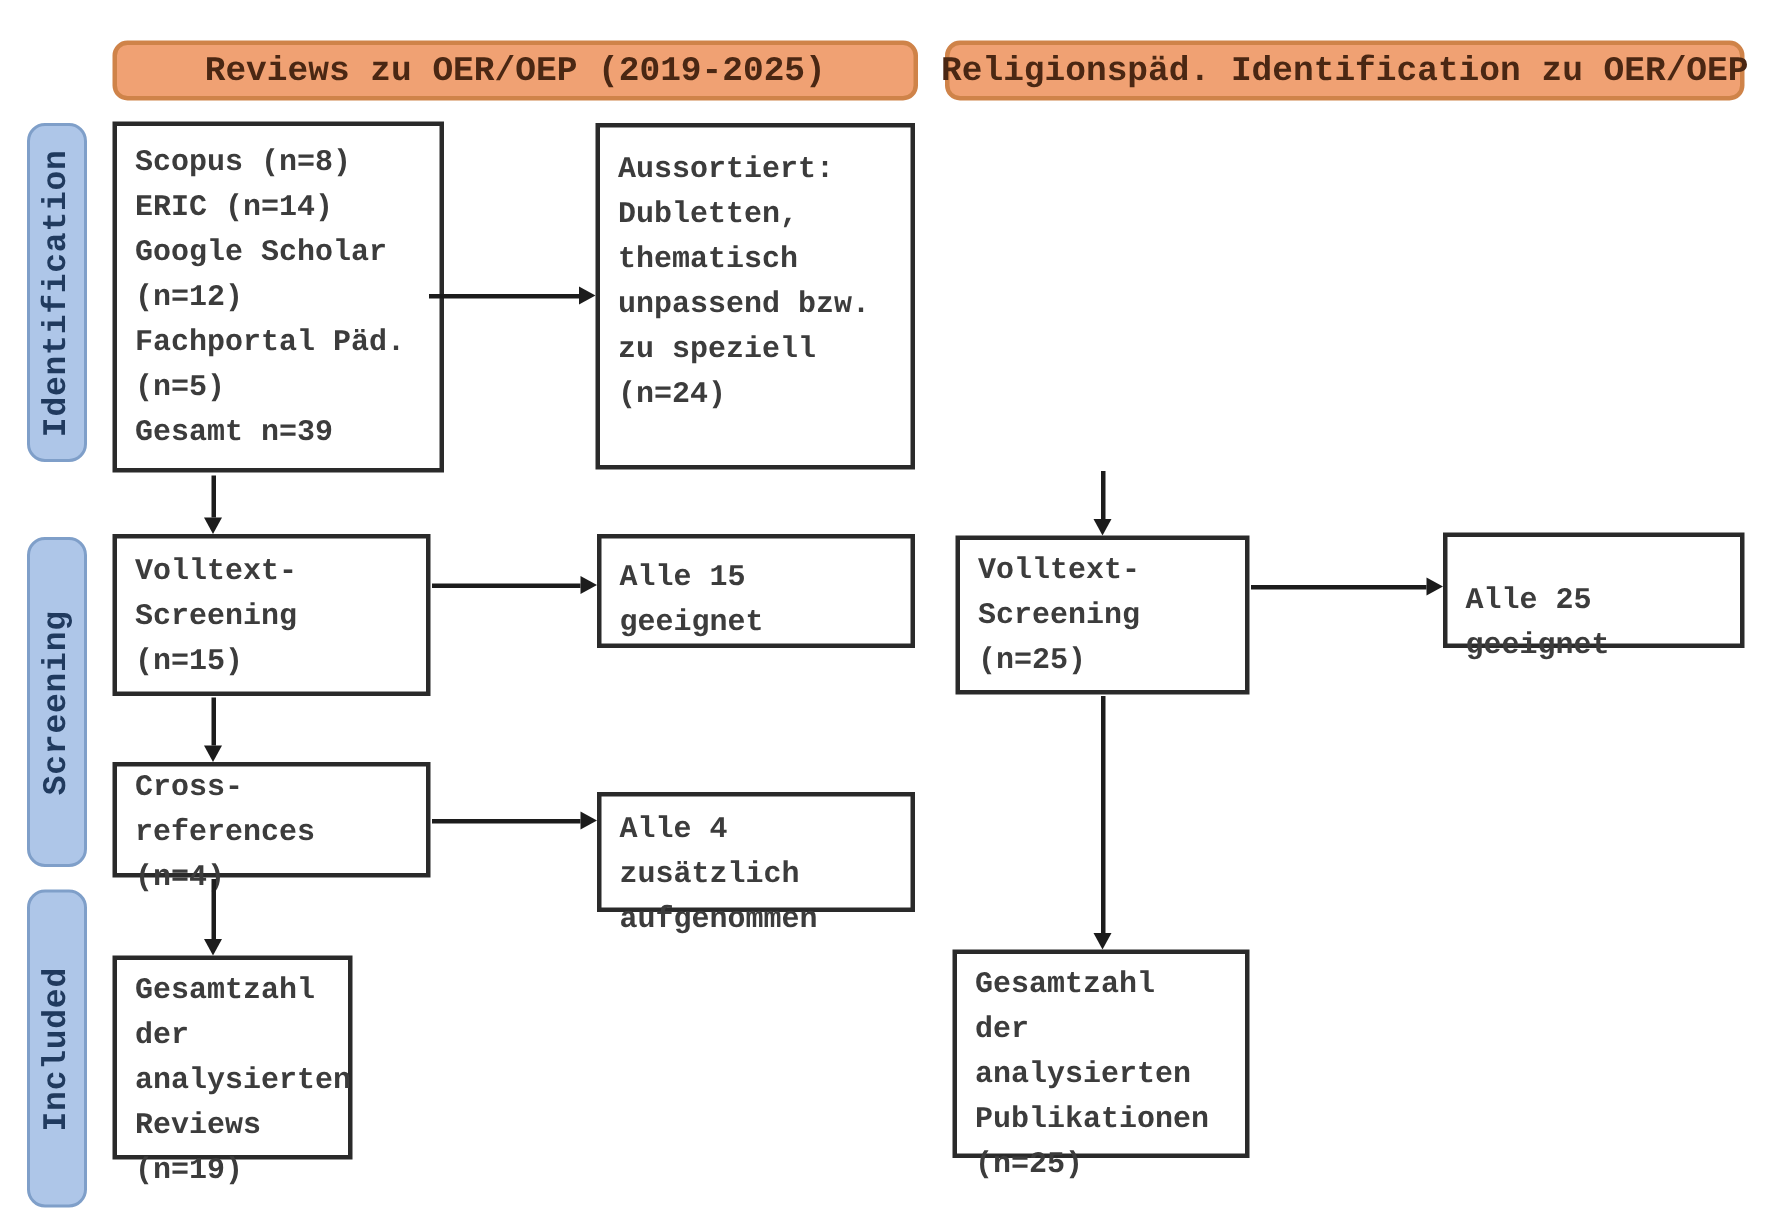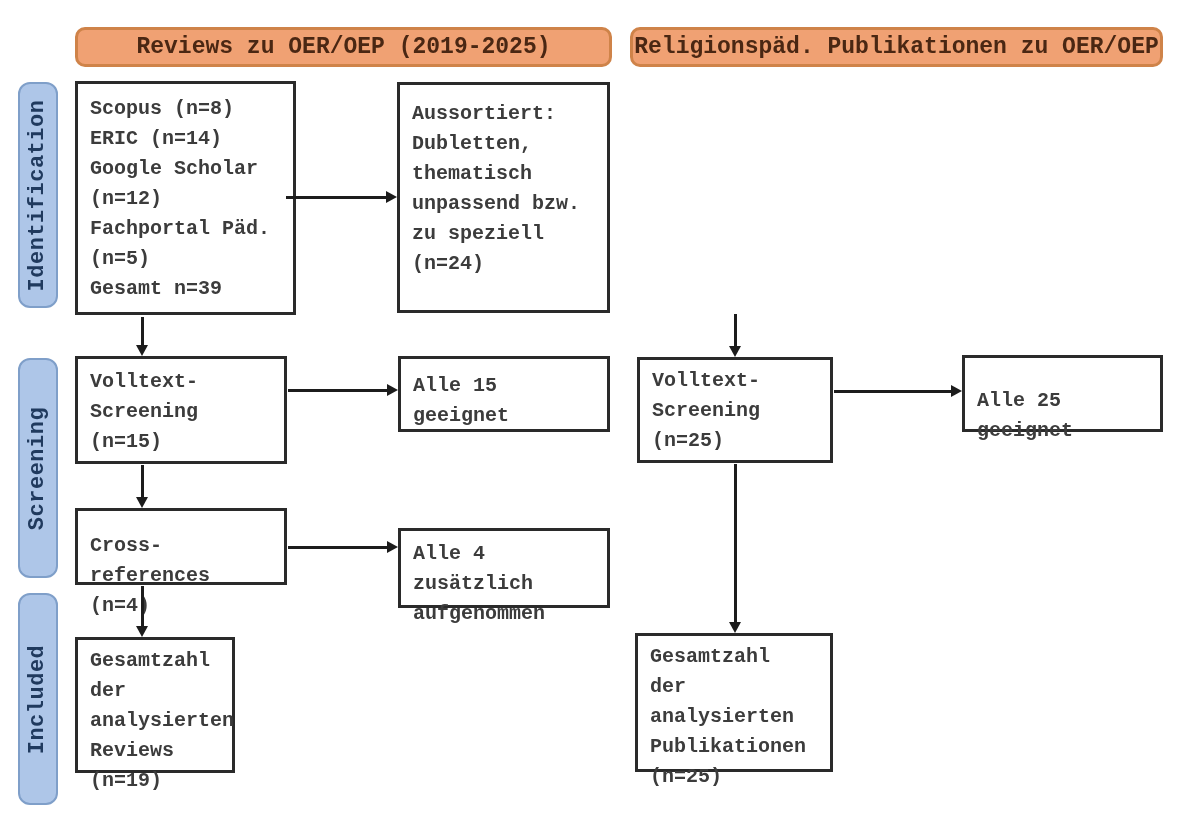--- a/index.html
+++ b/index.html
@@ -44,21 +44,21 @@
     border-top:11px solid var(--arrow);border-left:6.5px solid transparent;
     border-right:6.5px solid transparent;
   }
 </style>
 </head>
 <body>
 
 <div class="canvas">
 
   <div class="hdr" style="left:75px;top:27px;width:537px;height:40px">Reviews zu OER/OEP (2019-2025)</div>
-  <div class="hdr" style="left:630px;top:27px;width:533px;height:40px">Religionspäd. Publikationen zu OER/OEP</div>
+  <div class="hdr" style="left:630px;top:27px;width:533px;height:40px">Religionspäd. Identification zu OER/OEP</div>
 
   <div class="stage" style="left:18px;top:82px;width:40px;height:226px">
     <span>Identification</span>
   </div>
   <div class="stage" style="left:18px;top:358px;width:40px;height:220px">
     <span>Screening</span>
   </div>
   <div class="stage" style="left:18px;top:593px;width:40px;height:212px">
     <span>Included</span>
   </div>
@@ -73,21 +73,21 @@
   <div class="box" style="left:397px;top:82px;width:213px;height:231px;padding-top:14px">Aussortiert:
 Dubletten,
 thematisch
 unpassend bzw.
 zu speziell
 (n=24)</div>
   <div class="box" style="left:75px;top:356px;width:212px;height:108px;padding-top:8px">Volltext-
 Screening
 (n=15)</div>
   <div class="box" style="left:398px;top:356px;width:212px;height:76px;padding-top:12px">Alle 15 geeignet</div>
-  <div class="box" style="left:75px;top:508px;width:212px;height:77px;padding-top:20px">Cross-references
+  <div class="box" style="left:75px;top:508px;width:212px;height:77px;padding-top:0">Cross-references
 (n=4)</div>
   <div class="box" style="left:398px;top:528px;width:212px;height:80px;padding-top:8px">Alle 4 zusätzlich
 aufgenommen</div>
   <div class="box" style="left:75px;top:637px;width:160px;height:136px;padding-top:6px">Gesamtzahl der
 analysierten
 Reviews
 (n=19)</div>
 
   <div class="box" style="left:637px;top:357px;width:196px;height:106px;padding-top:6px">Volltext-
 Screening

